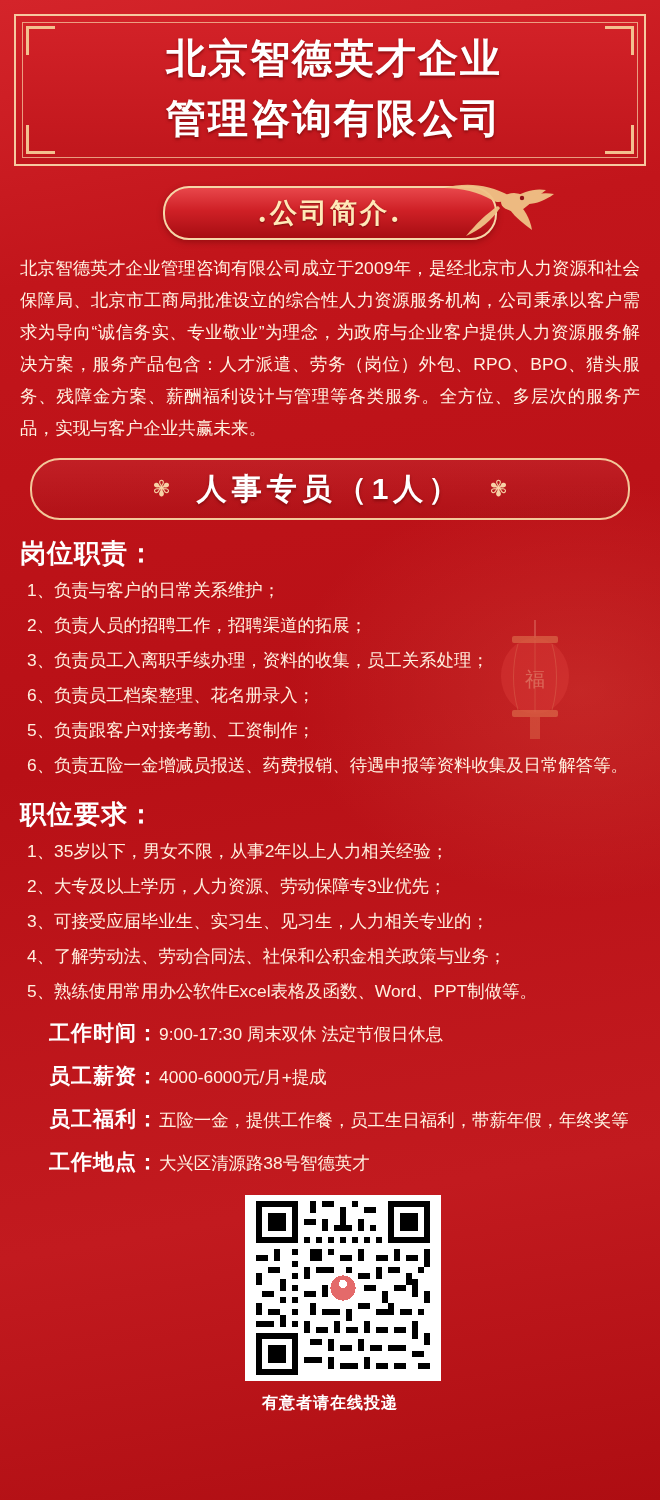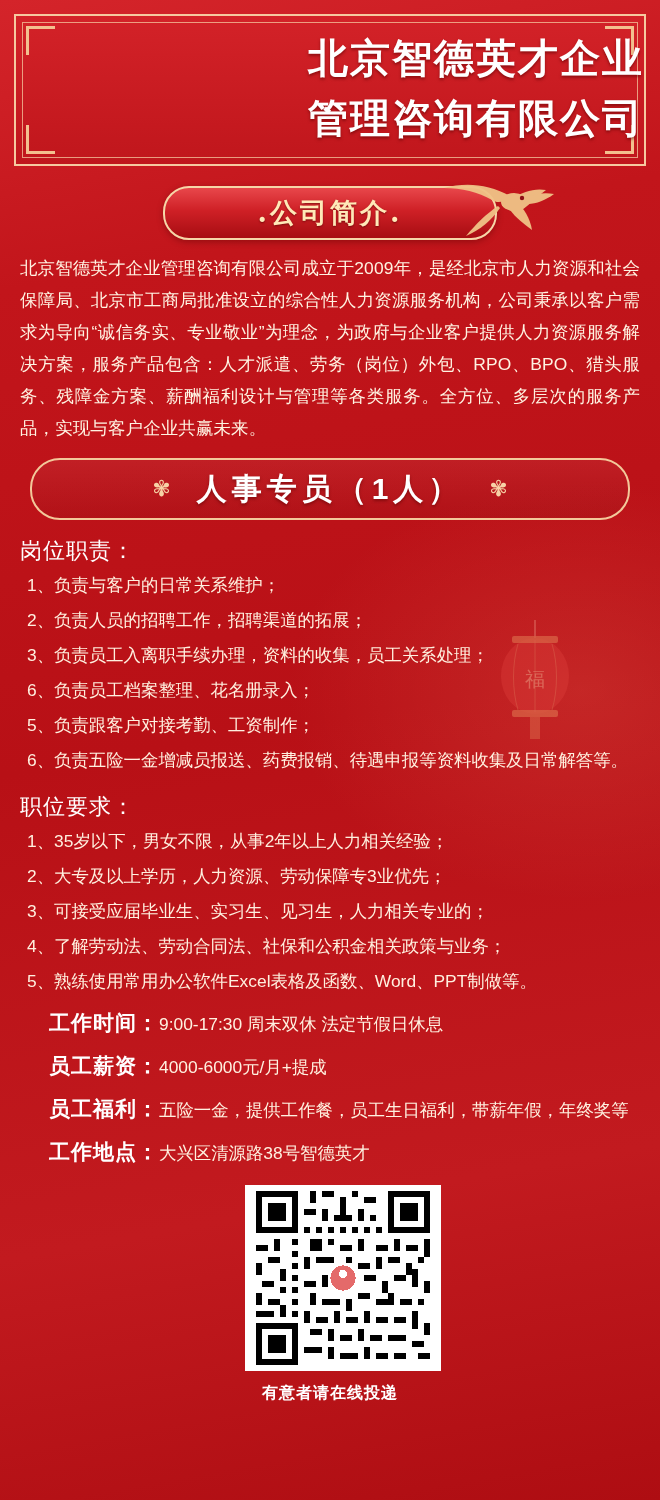--- a/index.html
+++ b/index.html
@@ -49,21 +49,21 @@
     border-width: 0;
   }
   .corner.tl { left: 10px; top: 10px; border-left-width: 3px; border-top-width: 3px; }
   .corner.tr { right: 10px; top: 10px; border-right-width: 3px; border-top-width: 3px; }
   .corner.bl { left: 10px; bottom: 10px; border-left-width: 3px; border-bottom-width: 3px; }
   .corner.br { right: 10px; bottom: 10px; border-right-width: 3px; border-bottom-width: 3px; }
 
   .header-title {
     position: absolute;
     left: 8px; right: 0; top: 12px;
-    text-align: right;
+    text-align: center;
     color: #ffffff;
     font-family: "DejaVu Serif", "Liberation Serif", serif;
     font-weight: bold;
     font-size: 40px;
     line-height: 60px;
     letter-spacing: 2px;
     text-shadow: 0 2px 3px rgba(90,0,0,0.55);
   }
   .header-title .line2 { display: block; }
 
@@ -143,22 +143,22 @@
   .plaque-orn {
     color: #f7d2a6;
     font-size: 22px;
     line-height: 1;
   }
 
   
   .section-head {
     margin: 16px 20px 2px 20px;
     color: #ffffff;
-    font-weight: normal;
-    font-size: 22px;
+    font-weight: bold;
+    font-size: 26px;
     letter-spacing: 1px;
   }
   ol.items, ul.items {
     list-style: none;
     margin: 0;
     padding: 0 27px;
   }
   .item {
     color: #fff0df;
     font-size: 17.4px;

